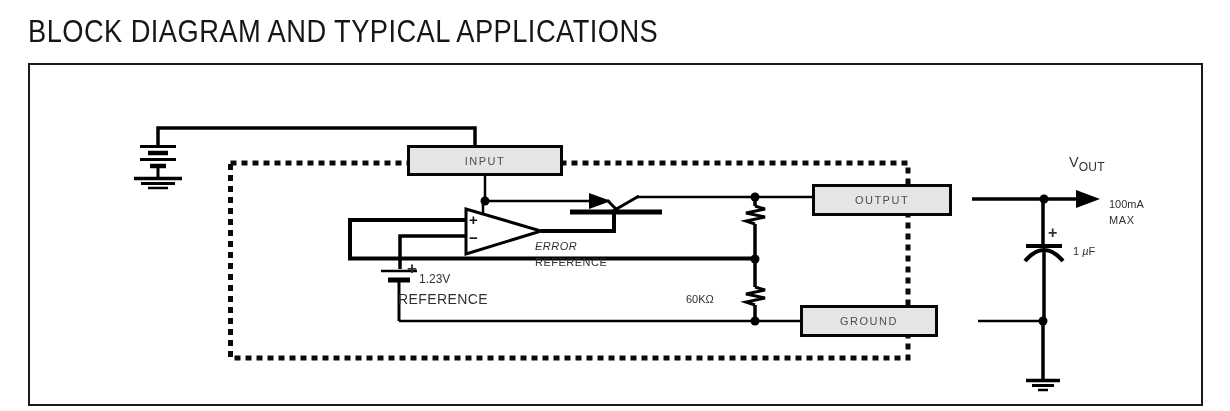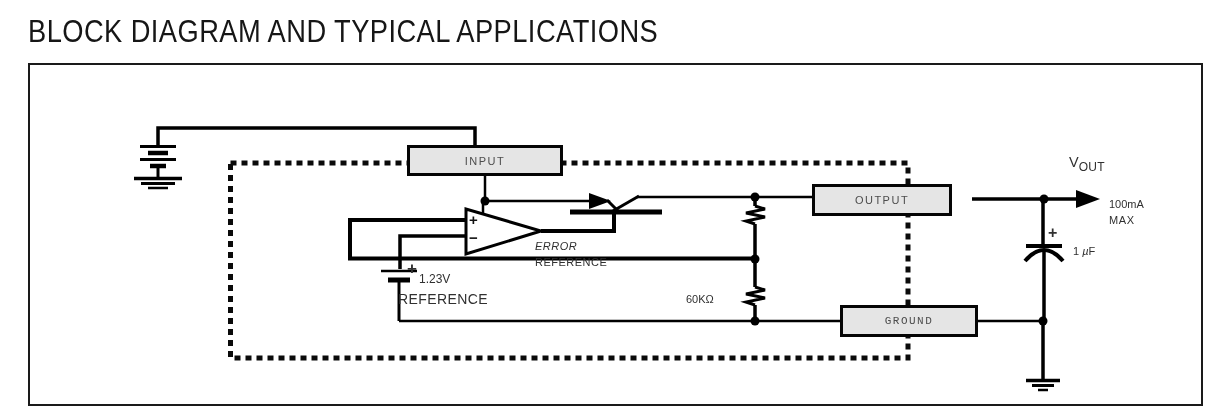--- a/index.html
+++ b/index.html
@@ -17,21 +17,21 @@
     border:2px solid #1a1a1a;box-sizing:border-box;background:#fff;
   }
   .circuit{position:absolute;left:0;top:0;width:1230px;height:411px;}
   .block{
     position:absolute;background:#e5e5e5;border:3.5px solid #050505;box-sizing:border-box;
     display:flex;align-items:center;justify-content:center;
     font-size:11px;letter-spacing:1.5px;color:#4d4d4d;white-space:nowrap;
   }
   .block-input{left:407px;top:145px;width:156px;height:31px;}
   .block-output{left:812px;top:184px;width:140px;height:32px;}
-  .block-ground{left:840px;top:305px;width:138px;height:32px;font-family:Liberation Mono, monospace;}
+  .block-ground{left:800px;top:305px;width:138px;height:32px;}
   .lbl{position:absolute;color:#303030;font-size:11px;line-height:1.05;white-space:nowrap;}
   .lbl-unreg{left:214px;top:88px;font-size:14.5px;letter-spacing:.3px;}
   .lbl-error1{left:535px;top:241px;letter-spacing:.5px;font-style:italic;}
   .lbl-error2{left:535px;top:257px;letter-spacing:.5px;}
   .lbl-refplus{left:407px;top:260px;font-size:17px;font-weight:700;}
   .lbl-refv{left:419px;top:273px;font-size:12px;}
   .lbl-refname{left:398px;top:292px;font-size:14px;letter-spacing:.4px;text-align:center;}
   .lbl-res{left:686px;top:294px;}
   .lbl-vout{left:1069px;top:155px;font-size:14.5px;}
   .lbl-vout sub{font-size:12px;letter-spacing:.3px;}

